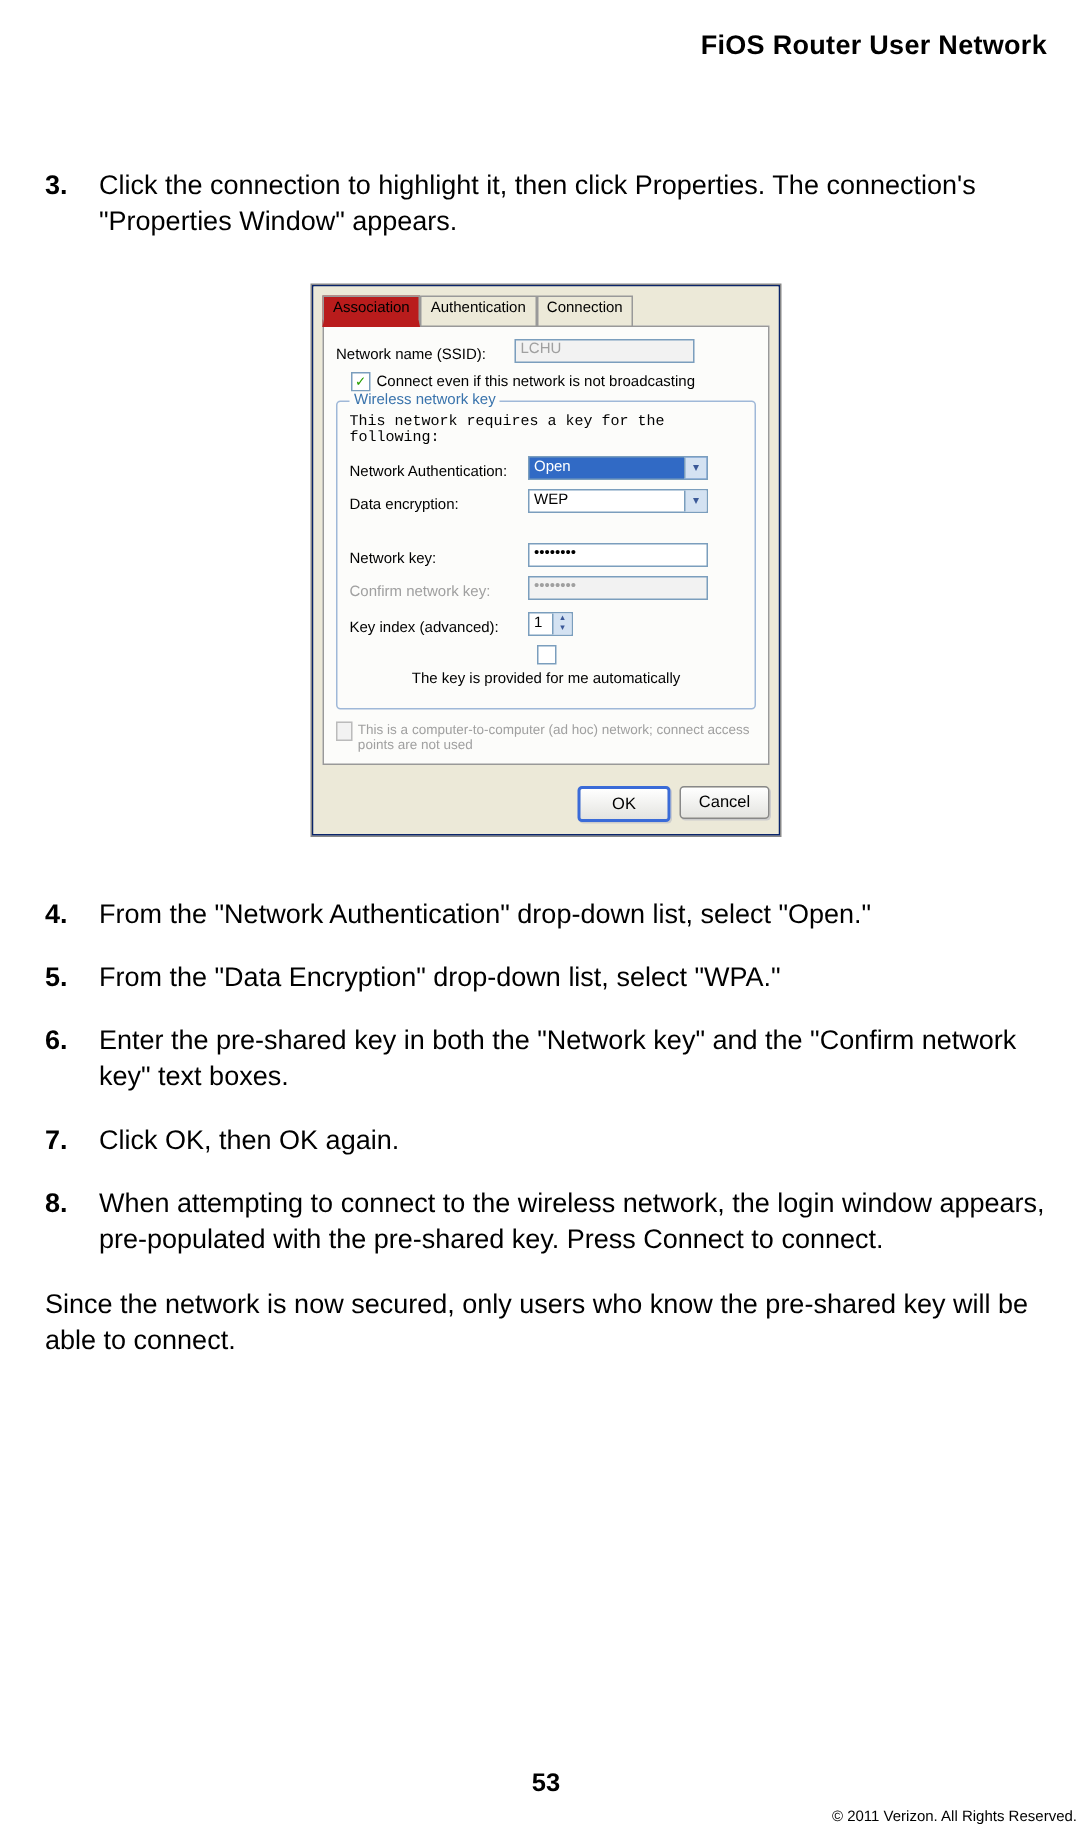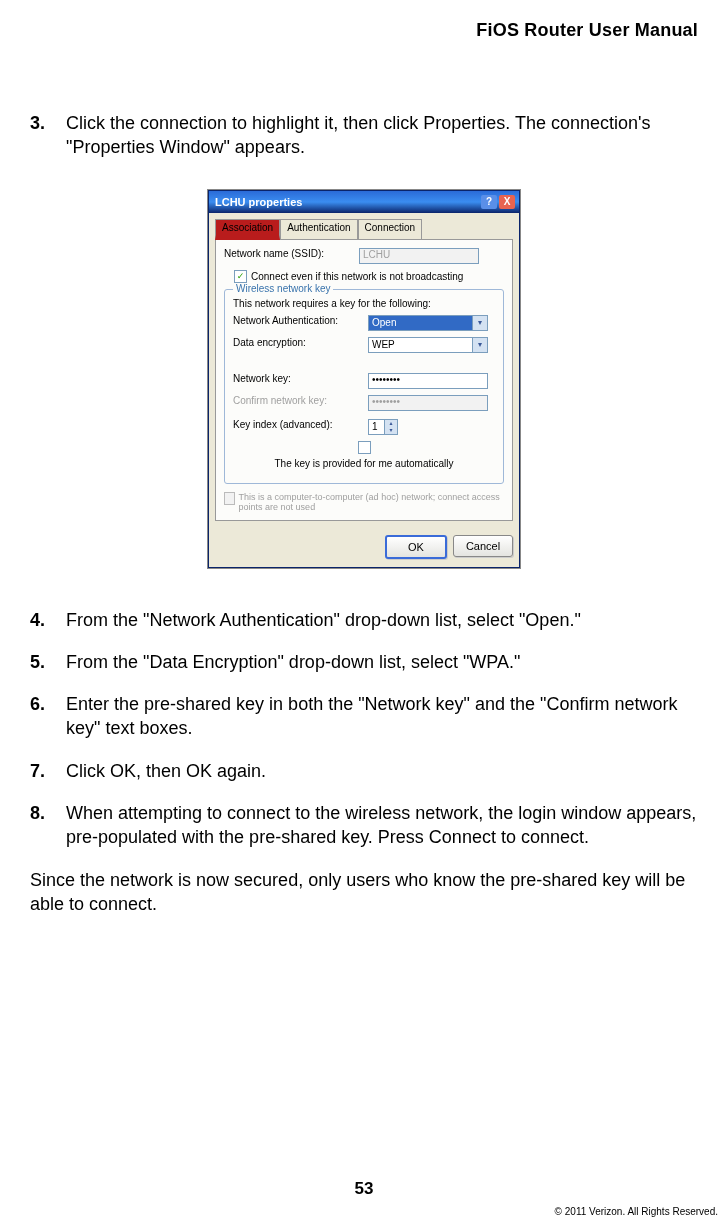--- a/index.html
+++ b/index.html
@@ -106,23 +106,23 @@
   }
   .tabpanel {
     border: 1px solid #999;
     background: #fcfcfa;
     padding: 8px;
     position: relative;
     z-index: 1;
   }
   .row {
     display: flex;
-    align-items: flex-start;
+    align-items: flex-end;
     margin-bottom: 6px;
-    gap: 20px;
+    gap: 4px;
   }
   .row label { width: 115px; color: #000; }
   .row label.disabled { color: #a0a0a0; }
   .fieldset {
     border: 1px solid #9fb8d8;
     border-radius: 3px;
     padding: 8px 8px 10px 8px;
     margin-top: 6px;
     position: relative;
   }
@@ -174,21 +174,21 @@
     height: 11px;
     border: 1px solid #7b9ebd;
     background: #fff;
     display: flex;
     align-items: center;
     justify-content: center;
     font-size: 9px;
     color: #28a000;
   }
   .cb.disabled { background:#f2f2f2; color:#bbb; border-color:#bbb;}
-  .desc { font-size: 10px; margin-bottom: 6px; }
+  .desc { font-size: 10px; margin-bottom: 6px; font-family: Liberation Mono, monospace; }
   .spinner {
     width: 30px;
     height: 16px;
     border: 1px solid #7b9ebd;
     background: #fff;
     display: flex;
     align-items: center;
     padding-left: 3px;
     position: relative;
     box-sizing: border-box;
@@ -253,38 +253,31 @@
     bottom: 10px;
     right: 10px;
     font-size: 10px;
   }
 </style>
 </head>
 <body>
 
 <div class="page">
 
-  <div class="header">FiOS Router User Manual</div>
+  <div class="header">FiOS Router User Network</div>
 
   <ol class="steps">
     <li>
       <span class="num">3.</span>
       <span class="txt" id="step0">Click the connection to highlight it, then click <span class="bold">Properties</span>. The connection's "Properties Window" appears.</span>
     </li>
   </ol>
 
   <div class="figure-wrap">
     <div class="dialog">
-      <div class="titlebar">
-        <span>LCHU properties</span>
-        <div class="titlebar-buttons">
-          <div class="tbtn help">?</div>
-          <div class="tbtn close">X</div>
-        </div>
-      </div>
       <div class="dialog-body">
         <div class="tabstrip">
           <div class="tab active">Association</div>
           <div class="tab">Authentication</div>
           <div class="tab">Connection</div>
         </div>
         <div class="tabpanel">
           <div class="row">
             <label>Network name (SSID):</label>
             <div class="textbox disabled" style="width:120px;">LCHU</div>

